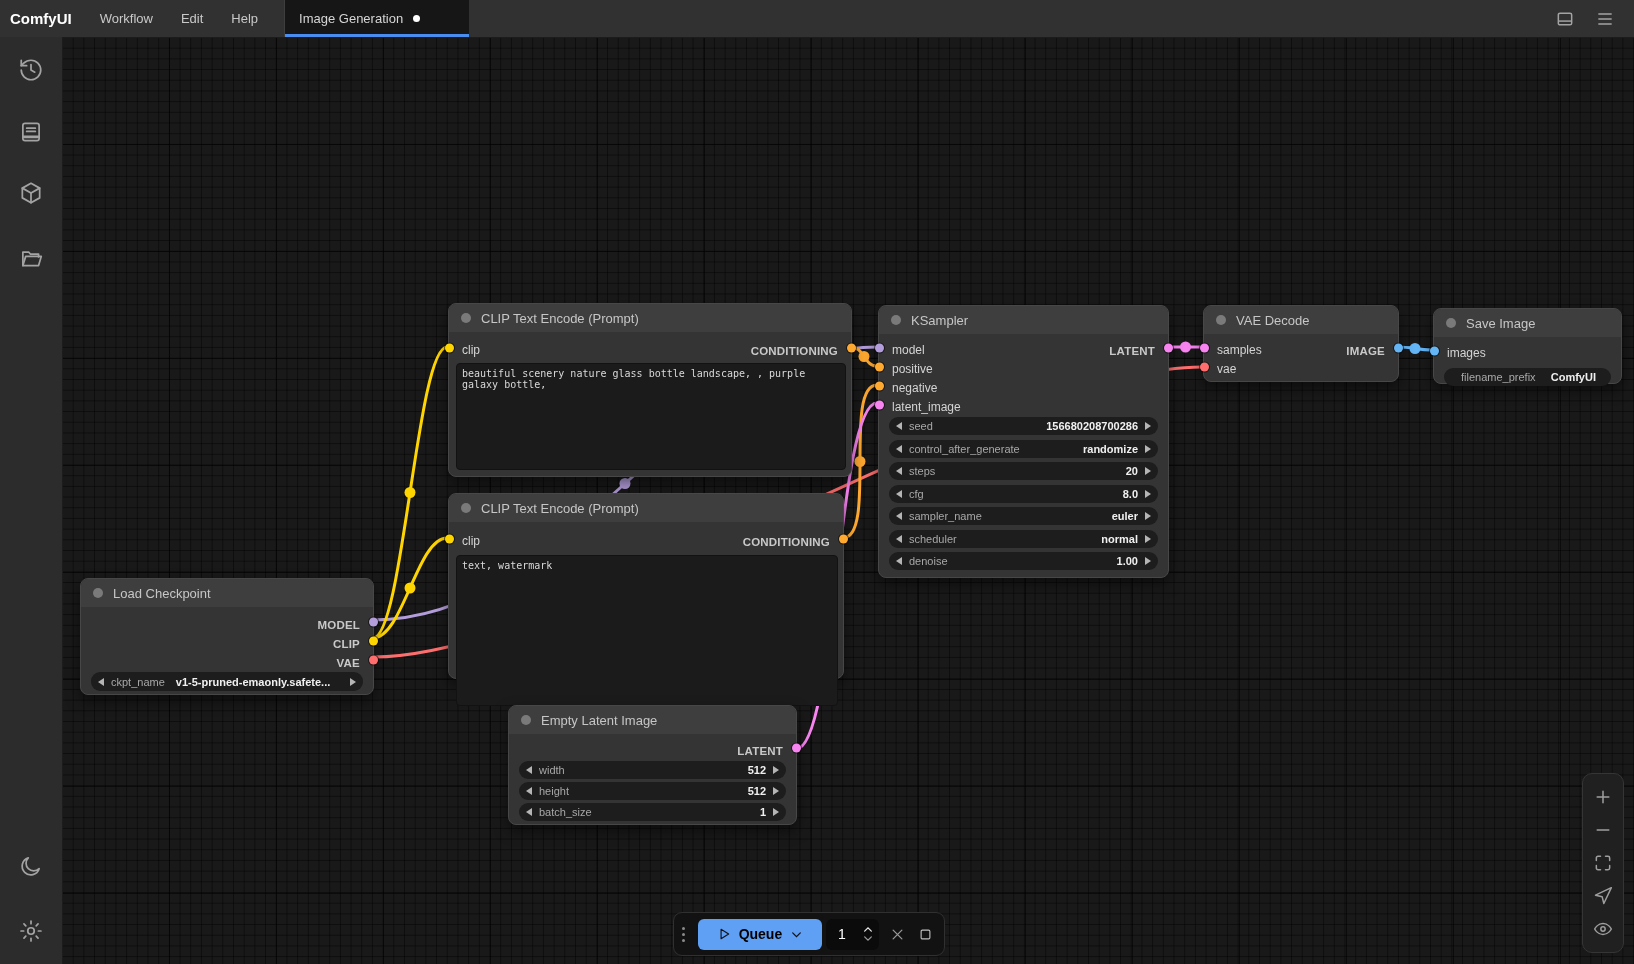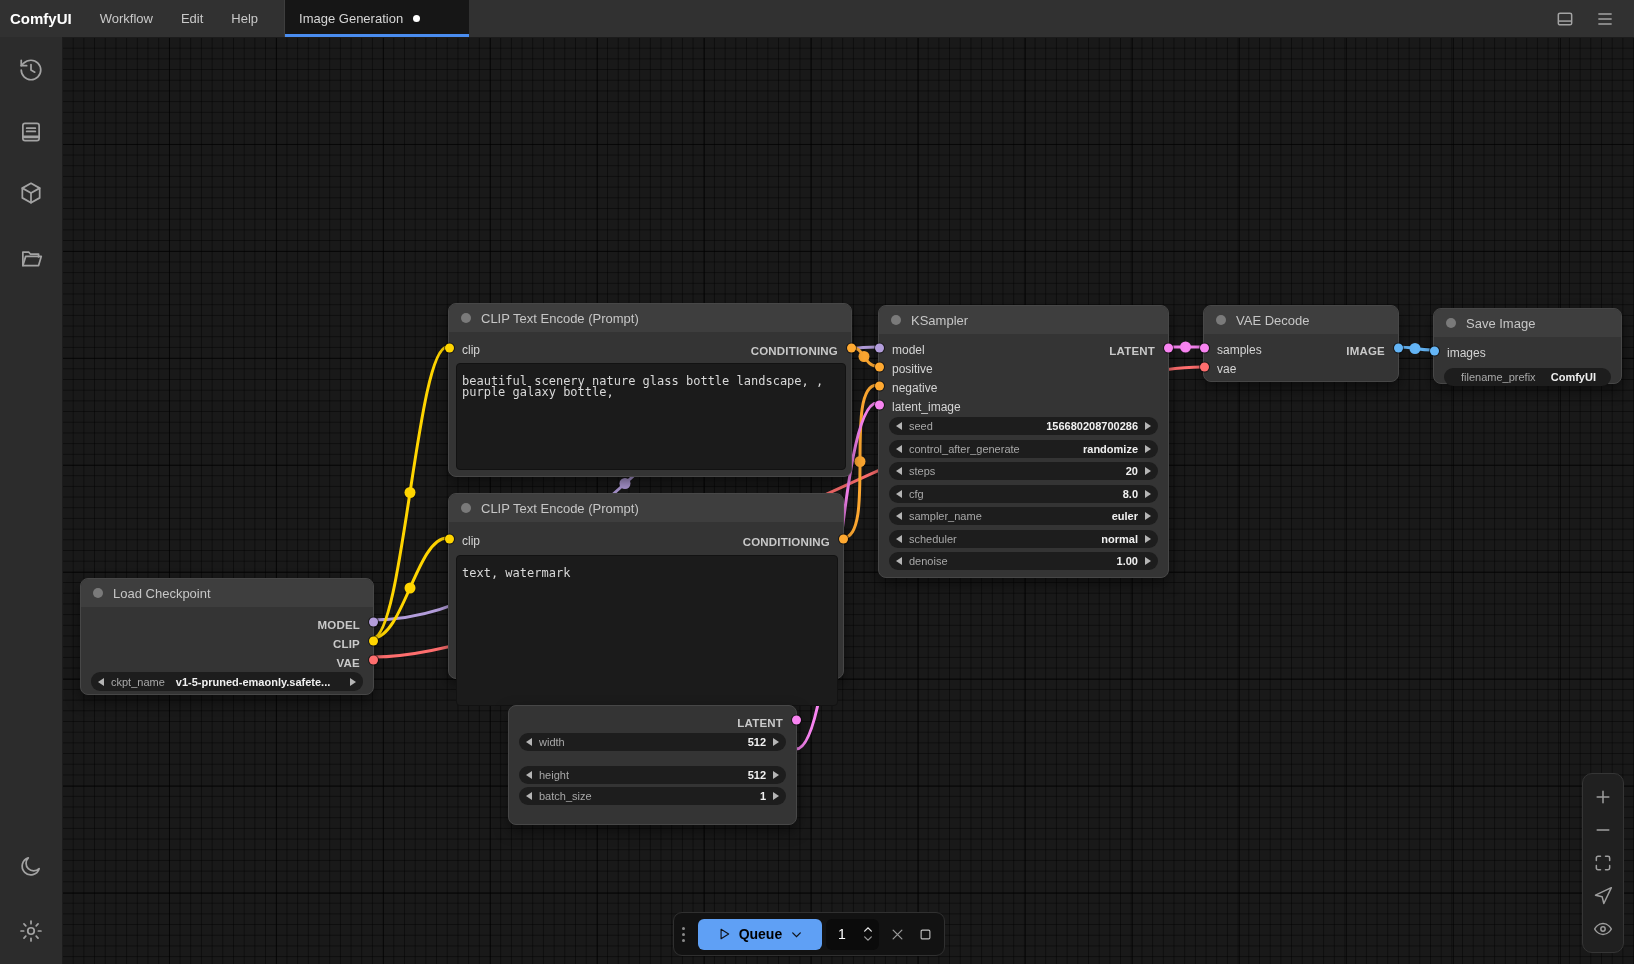--- a/index.html
+++ b/index.html
@@ -50,22 +50,22 @@
   .slot-dot.in{left:-4.5px;}
   .slot-dot.out{right:-4.5px;}
   .widget{height:18px;background:#1d1d1d;border-radius:9px;margin:0 10px 4.5px 10px;
     display:flex;align-items:center;gap:7px;padding:0 7px;overflow:hidden;}
   .w-arrow{width:0;height:0;border-top:4px solid transparent;border-bottom:4px solid transparent;flex:0 0 auto;}
   .w-arrow.l{border-right:6px solid #b5b5b5;}
   .w-arrow.r{border-left:6px solid #b5b5b5;}
   .w-label{color:#a8a8a8;font-size:11px;white-space:nowrap;}
   .w-value{margin-left:auto;color:#f0f0f0;font-size:11px;font-weight:bold;white-space:nowrap;}
   .prompt{position:absolute;background:#1b1b1b;border:1px solid #121212;border-radius:4px;
-    color:#d9d9d9;font-family:"DejaVu Sans Mono",monospace;font-size:12px;line-height:11px;
-    padding:12px 5px;box-sizing:border-box;overflow:hidden;white-space:pre-wrap;}
+    color:#d9d9d9;font-family:"DejaVu Sans Mono",monospace;font-size:10px;line-height:11px;
+    padding:4px 5px;box-sizing:border-box;overflow:hidden;white-space:pre-wrap;}
 
   
   .queue-bar{position:absolute;left:673px;top:912px;width:272px;height:44px;background:#121212;
     border:1px solid #303030;border-radius:9px;z-index:6;display:flex;align-items:center;
     padding:0 10px 0 6px;box-sizing:border-box;gap:10px;}
   .drag-dots{display:flex;flex-direction:column;gap:3px;align-items:center;width:8px;}
   .drag-dots span{width:3px;height:3px;border-radius:50%;background:#8a8a8a;}
   .queue-btn{height:31px;width:128px;border-radius:6px;display:flex;align-items:center;
     justify-content:center;gap:8px;color:#10131a;}
   .queue-btn .q-label{font-size:14px;font-weight:600;color:#000000;}
@@ -156,26 +156,30 @@
   <div class="slot-row space" style="margin-top:7px;">
     <span class="in-label">clip</span>
     <span class="slot-dot in" style="background: rgb(255, 213, 0);"></span>
     <span class="out-label">CONDITIONING</span>
     <span class="slot-dot out" style="background: rgb(255, 169, 49);"></span>
   </div>
   <div class="prompt" style="left:7px;top:61px;width:382px;height:151px;">text, watermark</div>
 </div>
 
 <div class="node" style="left:508px;top:705px;width:289px;height:120px;">
+  <div class="node-header">
+    <span class="collapse-dot"></span>
+    <span class="node-title">Empty Latent Image</span>
+  </div>
   <div class="slot-row right" style="margin-top:4px;">
     <span class="out-label">LATENT</span>
     <span class="slot-dot out" style="background: rgb(248, 132, 241);"></span>
   </div>
   <div style="padding-top:4px;">
-    <div class="widget" style="margin-bottom:15px;">
+    <div class="widget" style="margin-bottom:3px;">
       <span class="w-arrow l"></span>
       <span class="w-label">width</span>
       <span class="w-value">512</span>
       <span class="w-arrow r"></span>
     </div>
     <div class="widget" style="margin-bottom:3px;align-items:center;">
       <span class="w-arrow l"></span>
       <span class="w-label">height</span>
       <span class="w-value">512</span>
       <span class="w-arrow r"></span>

